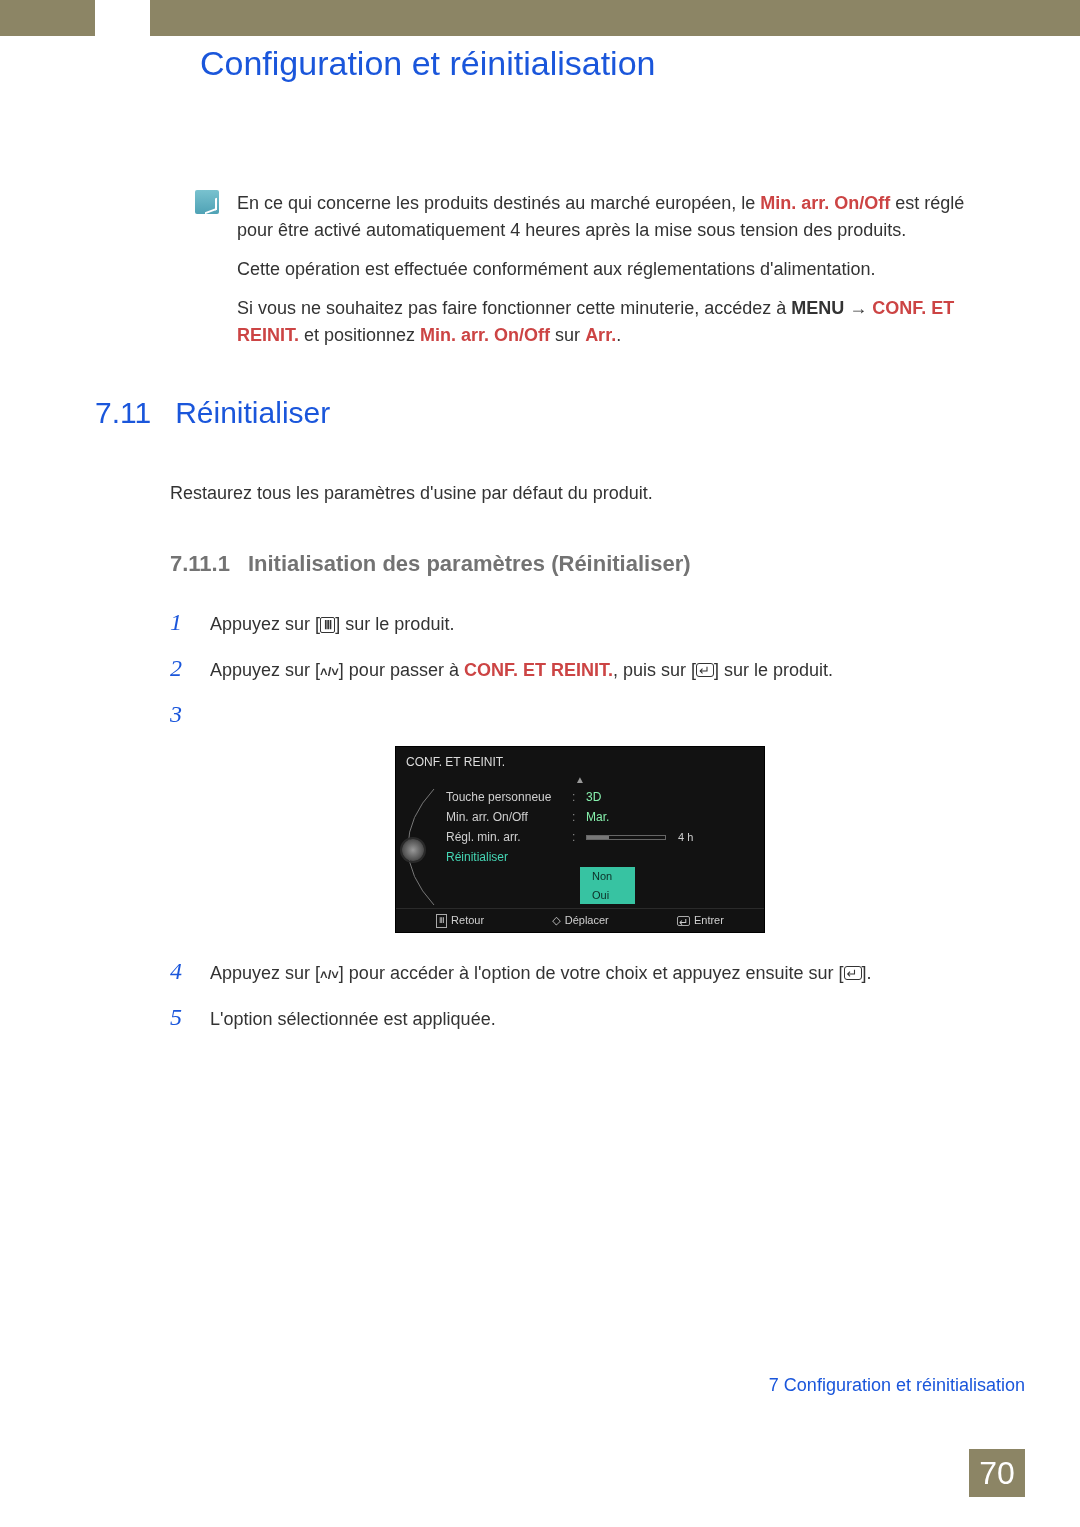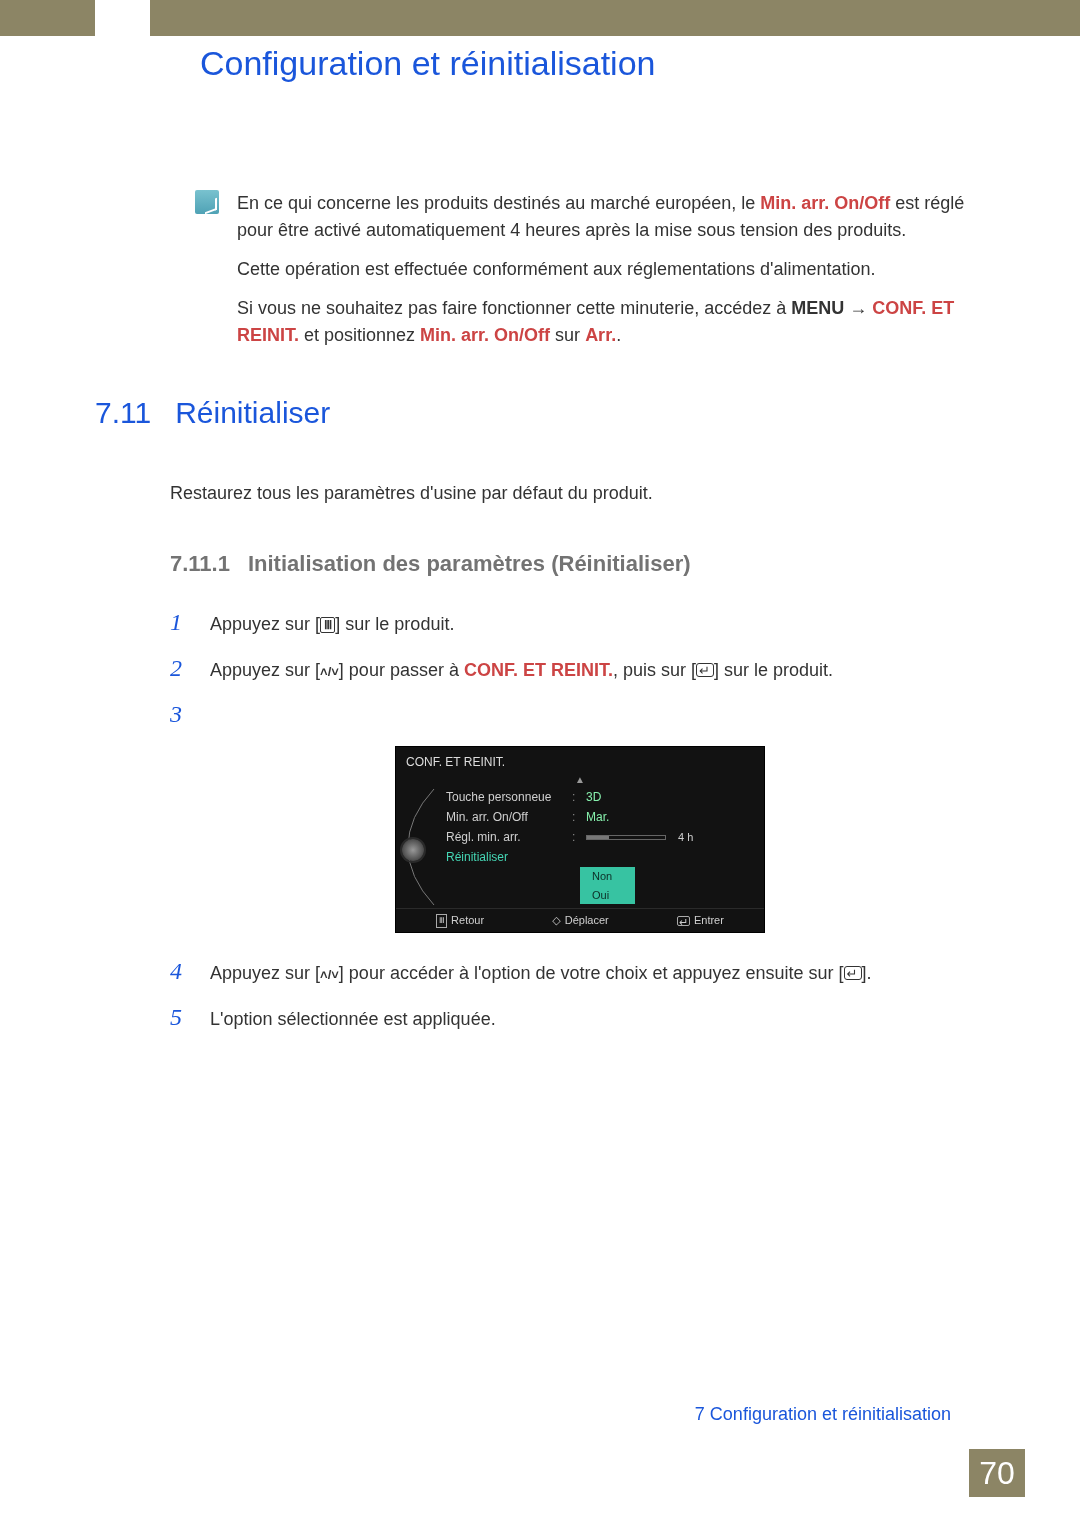--- a/index.html
+++ b/index.html
@@ -247,22 +247,23 @@
     position: absolute; left: 1px; top: -3px;
     font-size: 11px; color: #ccc;
   }
 
   
   .page-footer {
     position: absolute;
     bottom: 30px;
     right: 55px;
     display: flex;
-    align-items: flex-start;
-    gap: 18px;
+    align-items: flex-end;
+    gap: 2px;
+    flex-direction: column;
   }
   .footer-text {
     color: #1a56db;
     font-size: 18px;
   }
   .footer-num {
     background: #8c8565;
     color: #fff;
     font-size: 32px;
     width: 56px;

